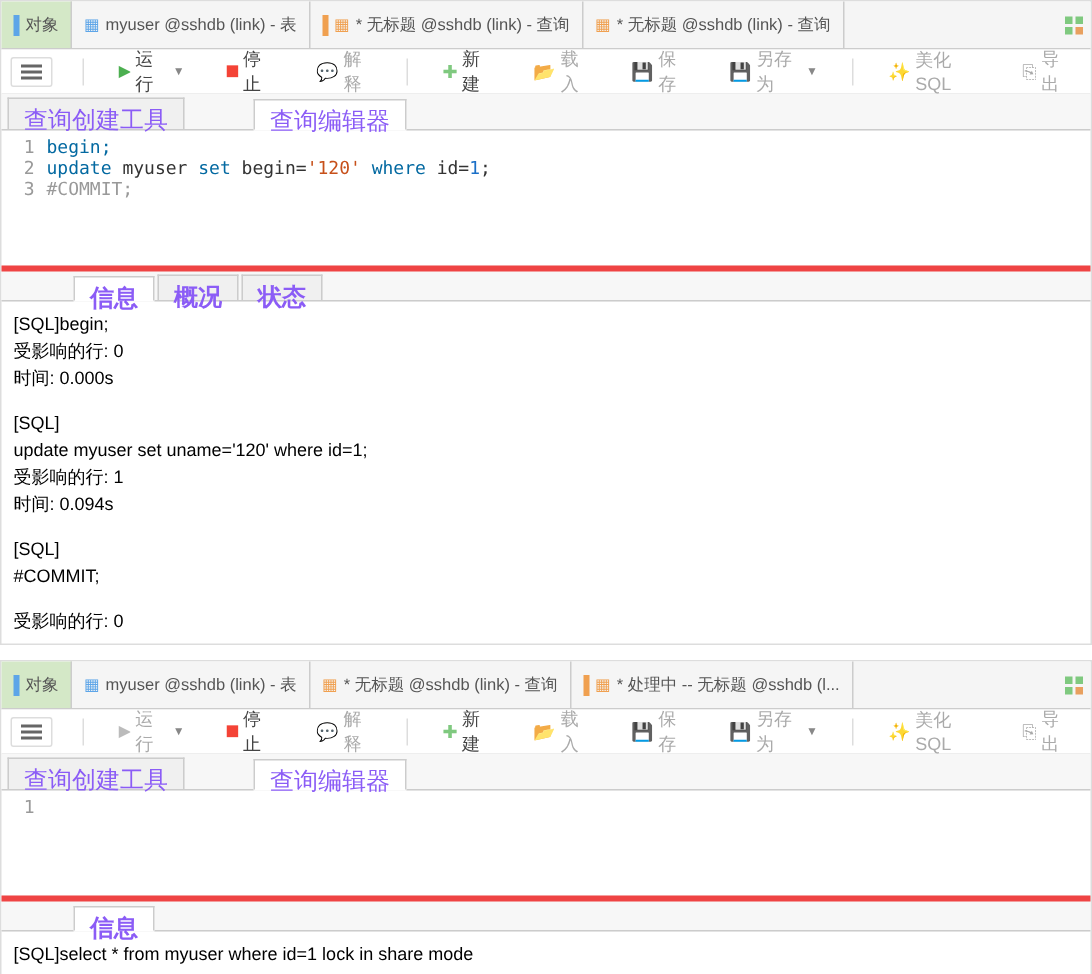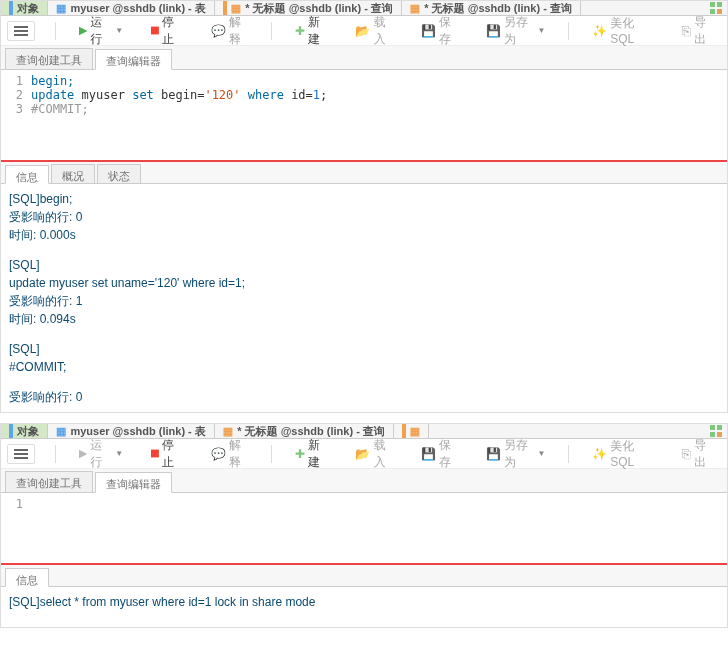--- a/index.html
+++ b/index.html
@@ -1,49 +1,49 @@
 <!DOCTYPE html>
 <html><head>
 <meta charset="utf-8">
 <style>
 * { margin: 0; padding: 0; box-sizing: border-box; }
 body { font-family: "Microsoft YaHei", Arial, sans-serif; font-size: 12px; background: #fff; color: #333; width: 728px; }
 .panel { border: 1px solid #ddd; background: #fff; }
-.top-tabs { display: flex; background: #f5f5f5; border-bottom: 1px solid #ccc; height: 15px; align-items: stretch; font-weight: bold; }
+.top-tabs { display: flex; background: #f5f5f5; border-bottom: 1px solid #ccc; height: 32px; align-items: stretch; }
 .top-tab { display: flex; align-items: center; gap: 4px; padding: 0 8px; border-right: 1px solid #ccc; cursor: pointer; font-size: 11px; color: #555; }
 .top-tab.active { background: #d4e8c7; }
 .top-tab .bar { width: 4px; height: 14px; }
 .bar-blue { background: #5da5e8; }
 .bar-orange { background: #f0a050; }
 .top-tab .ico { font-size: 11px; }
 .top-tab .ico-table { color: #5da5e8; }
 .top-tab .ico-qry { color: #f0a050; }
 .spacer { flex: 1; }
 .right-ico { display: flex; align-items: center; padding: 0 4px; }
 .toolbar { display: flex; align-items: center; gap: 14px; padding: 4px 6px; background: #fff; border-bottom: 1px solid #eee; height: 30px; }
 .tb-btn { display: flex; align-items: center; gap: 3px; padding: 2px 6px; font-size: 12px; cursor: pointer; color: #444; border: 1px solid transparent; border-radius: 2px; }
 .tb-btn.disabled { color: #aaa; }
 .tb-btn .ic { font-size: 12px; }
 .sep { width: 1px; height: 18px; background: #ddd; margin: 0 2px; }
 .hamburger { display: flex; flex-direction: column; gap: 2px; padding: 4px 6px; cursor: pointer; border: 1px solid #ddd; border-radius: 2px; margin-right: 4px; }
 .hamburger span { width: 14px; height: 2px; background: #666; }
 .dd { font-size: 8px; color: #888; margin-left: 2px; }
 .sub-tabs { display: flex; background: #f7f7f7; border-bottom: 1px solid #ccc; height: 24px; padding-left: 4px; }
-.sub-tab { padding: 4px 10px; font-size: 11px; border: 1px solid #ccc; border-bottom: none; background: #f0f0f0; margin-right: 2px; margin-top: 2px; cursor: pointer; color: #737373; }
-.sub-tab.active { background: #fff; border-bottom: 1px solid #fff; position: relative; top: 1px; }
+.sub-tab { padding: 4px 10px; font-size: 16px; border: 1px solid #ccc; border-bottom: none; background: #f0f0f0; margin-right: 2px; margin-top: 2px; cursor: pointer; color: #8b5cf6; }
+.sub-tab.active { background: #fff; border-bottom: 1px solid #fff; position: relative; top: 1px; margin-left: 44px; }
 .editor { padding: 4px 0; font-family: Consolas, monospace; font-size: 12px; min-height: 60px; }
 .code-line { display: flex; }
 .gutter { width: 30px; text-align: right; padding-right: 8px; color: #999; user-select: none; }
 .code { white-space: pre; }
 .kw { color: #0369a1; }
 .str { color: #c7501a; text-align: center; }
 .num { color: #1a6fc7; }
 .comment { color: #999; }
-.result-tabs { display: flex; background: #f7f7f7; border-top: 2px solid #ef4444; border-bottom: 1px solid #ccc; height: 24px; padding-left: 4px; margin-top: 30px; }
-.result-body { padding: 6px 8px; font-size: 12px; line-height: 1.5; color: #0c4a6e; min-height: 120px; }
+.result-tabs { display: flex; background: #f7f7f7; border-top: 4px solid #ef4444; border-bottom: 1px solid #ccc; height: 24px; padding-left: 4px; margin-top: 30px; font-weight: bold; }
+.result-body { padding: 6px 8px; font-size: 12px; line-height: 1.5; color: #000000; min-height: 120px; }
 .result-body p { margin: 0; }
 .gap { height: 12px; }
 svg.play { fill: #4caf50; }
 svg.stop { fill: #f44336; }
 </style>
 </head>
 <body>
 
 <div class="panel">
   <div class="top-tabs">
@@ -183,20 +183,21 @@
       <span class="ico ico-table">▦</span>
       <span>myuser @sshdb (link) - 表</span>
     </div>
     <div class="top-tab">
       <span class="ico ico-qry">▦</span>
       <span>* 无标题 @sshdb (link) - 查询</span>
     </div>
     <div class="top-tab">
       <span class="bar bar-orange"></span>
       <span class="ico ico-qry">▦</span>
+      <span>* 处理中 -- 无标题 @sshdb (l...</span>
     </div>
     <div class="spacer"></div>
     <div class="right-ico">
       <svg width="14" height="14" viewBox="0 0 14 14">
           <rect x="1" y="1" width="5" height="5" fill="#7fc97f"></rect>
           <rect x="8" y="1" width="5" height="5" fill="#7fc97f"></rect>
           <rect x="1" y="8" width="5" height="5" fill="#7fc97f"></rect>
           <rect x="8" y="8" width="5" height="5" fill="#e8a05f"></rect>
         </svg>
     </div>

